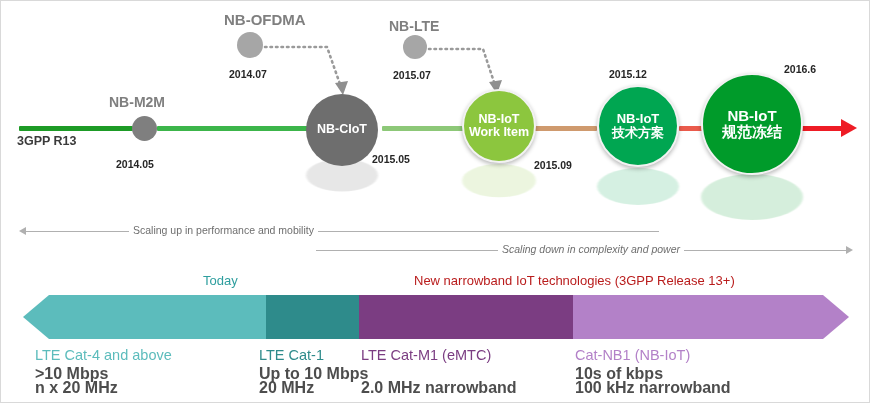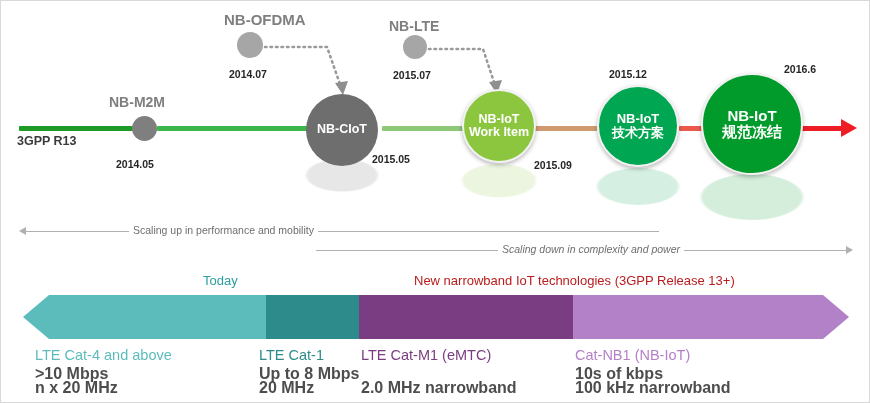--- a/index.html
+++ b/index.html
@@ -186,21 +186,21 @@
       <div class="seg" style="left:336px;width:214px;background:#7b3d82;"></div>
       <div class="seg" style="left:550px;width:250px;background:#b381c8;"></div>
       <div class="bar-head-right" style="left:800px;"></div>
     </div>
 
     <div class="lbl-title" style="left:34px;top:84px;color:#5cbcbc;">LTE Cat-4 and above</div>
     <div class="lbl-sub" style="left:34px;top:104px;">&gt;10 Mbps</div>
     <div class="lbl-sub" style="left:34px;top:118px;">n x 20 MHz</div>
 
     <div class="lbl-title" style="left:258px;top:84px;color:#2e8b8b;">LTE Cat-1</div>
-    <div class="lbl-sub" style="left:258px;top:104px;">Up to 8 Mbps</div>
+    <div class="lbl-sub" style="left:258px;top:104px;">Up to 10 Mbps</div>
     <div class="lbl-sub" style="left:258px;top:118px;">20 MHz</div>
 
     <div class="lbl-title" style="left:360px;top:84px;color:#7b3d82;">LTE Cat-M1 (eMTC)</div>
     <div class="lbl-sub" style="left:360px;top:118px;">2.0 MHz narrowband</div>
 
     <div class="lbl-title" style="left:574px;top:84px;color:#b381c8;">Cat-NB1 (NB-IoT)</div>
     <div class="lbl-sub" style="left:574px;top:104px;">10s of kbps</div>
     <div class="lbl-sub" style="left:574px;top:118px;">100 kHz narrowband</div>
   </div>
 

